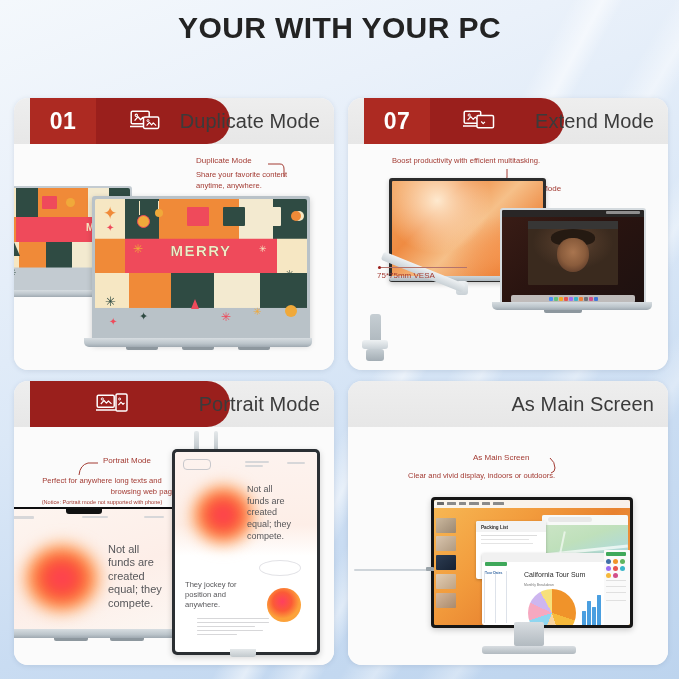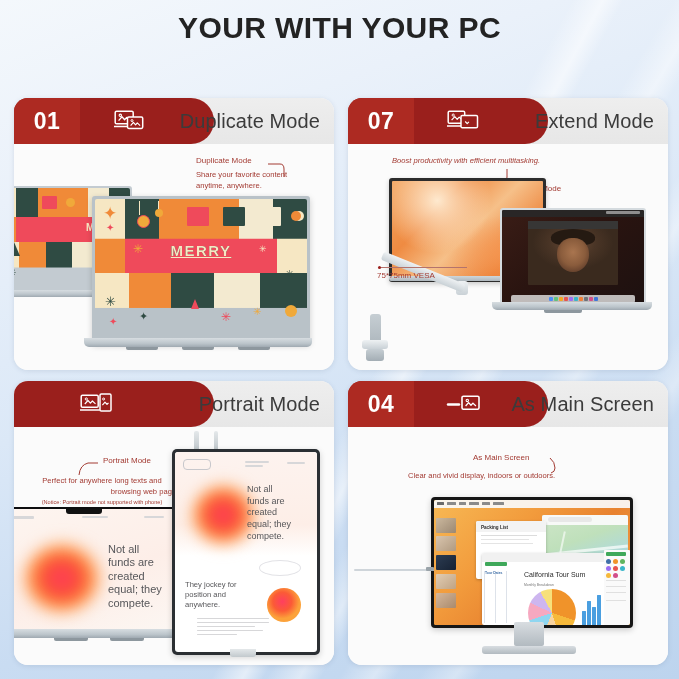--- a/index.html
+++ b/index.html
@@ -35,21 +35,21 @@
   #card1{left:14px;top:98px;width:320px;height:272px;}
   #card2{left:348px;top:98px;width:320px;height:272px;}
   #card3{left:14px;top:381px;width:320px;height:284px;}
   #card4{left:348px;top:381px;width:320px;height:284px;}
 
   .cardhead{
     position:relative;height:46px;width:100%;
     background:linear-gradient(180deg,#eeeeee 0%,#e7e7e7 100%);
   }
   .badge{
-    position:absolute;left:0;top:0;height:46px;width:200px;
+    position:absolute;left:16px;top:0;height:46px;width:200px;
     background:#9a1f1c;border-radius:0 23px 23px 0;
     display:flex;align-items:center;
   }
   .badge .numwrap{
     width:66px;height:46px;display:flex;align-items:center;justify-content:center;
     background:#ad2a22;border-radius:0 0 0 0;
   }
   .badge .num{
     color:#ffffff;font-size:23px;font-weight:bold;letter-spacing:.5px;
   }
@@ -80,21 +80,21 @@
       linear-gradient(90deg,
         #f08a38 0 14%, #ef4a5b 14% 86%, #f6e7c3 86% 100%) 0 28%/100% 34% no-repeat,
       linear-gradient(90deg,
         #f6e7c3 0 16%, #f08a38 16% 36%, #2f4b43 36% 56%, #f3ead0 56% 78%, #2f4b43 78% 100%) 0 62%/100% 38% no-repeat;
   }
   .xmas-txt{
     position:absolute;left:0;right:0;top:31%;text-align:center;
     font-weight:bold;color:#f6e7c3;line-height:1.08;
     text-shadow:0 0 0 #000;
   }
-  .xmas-txt .r1{display:block;letter-spacing:1.5px;text-decoration:underline;}
+  .xmas-txt .r1{display:block;letter-spacing:1.5px;}
   .xmas-txt .r2{display:block;letter-spacing:1px;}
   .deco{position:absolute;}
   .tree{
     width:0;height:0;border-left:6px solid transparent;border-right:6px solid transparent;
     border-bottom:14px solid #2f4b43;
   }
   .tree.sm{border-left-width:4px;border-right-width:4px;border-bottom-width:10px;border-bottom-color:#ef4a5b;}
   .gift{background:#ef4a5b;border-radius:1px;}
   .gift.dark{background:#2f4b43;}
   .gift.cream{background:#f3ead0;}
@@ -313,21 +313,21 @@
             <circle cx="6.2" cy="6.1" r="1.1" stroke="#fff" stroke-width="1"></circle>
             <rect x="14" y="6.5" width="16.5" height="12.2" rx="1.3" fill="#9a1f1c" stroke="#fff" stroke-width="1.5"></rect>
             <path d="M18.2 12.5l2 2.2 1.7-1.8" stroke="#fff" stroke-width="1.2" stroke-linejoin="round"></path>
           </svg>
         </div>
       </div>
       <div class="ttl">Extend Mode</div>
     </div>
 
     <div class="body">
-      <div class="anno small" style="left:44px;top:12px;font-style:italic;">Boost productivity with efficient multitasking.</div>
+      <div class="anno small" style="left:44px;top:12px;">Boost productivity with efficient multitasking.</div>
       <svg style="position:absolute;left:150px;top:24px;" width="14" height="18">
         <path d="M9 1 V9 Q9 14 4 14" stroke="#a33b33" stroke-width="1" fill="none"></path>
       </svg>
       <div class="anno lead" style="left:166px;top:40px;">Extend Mode</div>
 
       <div class="monitor" style="left:41px;top:34px;width:151px;height:98px;">
         <div class="mscreen"></div>
       </div>
       <div class="mstand" style="left:41px;top:132px;width:151px;height:5px;border-radius:0 0 2px 2px;"></div>
 
@@ -450,33 +450,20 @@
           <div class="tline" style="left:22px;top:178px;width:66px;height:1.2px;"></div>
           <div class="tline" style="left:22px;top:182px;width:40px;height:1.2px;"></div>
         </div>
       </div>
       <div class="stylus" style="left:216px;top:222px;width:26px;height:8px;border-radius:0 0 3px 3px;"></div>
     </div>
   </div>
 
   <div class="card" id="card4">
     <div class="cardhead">
-      <div class="badge">
-        <div class="numwrap">
-          <span class="num">04</span>
-        </div>
-        <div class="icons">
-          <svg width="34" height="22" viewBox="0 0 34 22" fill="none">
-            <path d="M2 11.5h11" stroke="#fff" stroke-width="2.4" stroke-linecap="round"></path>
-            <rect x="16" y="3.2" width="17" height="13" rx="1.4" stroke="#fff" stroke-width="1.6"></rect>
-            <path d="M19.6 13l3-3.4 2.4 2.6 1.9-2.1 3 2.9" stroke="#fff" stroke-width="1.3" stroke-linejoin="round"></path>
-            <circle cx="21.3" cy="7.4" r="1.2" stroke="#fff" stroke-width="1.1"></circle>
-          </svg>
-        </div>
-      </div>
       <div class="ttl">As Main Screen</div>
     </div>
 
     <div class="body">
       <div class="anno lead" style="left:125px;top:26px;">As Main Screen</div>
       <svg style="position:absolute;left:198px;top:30px;" width="14" height="18">
         <path d="M4 1 Q9 5 9 11 Q9 15 5 16" stroke="#a33b33" stroke-width="1" fill="none"></path>
       </svg>
       <div class="anno small" style="left:60px;top:44px;">Clear and vivid display, indoors or outdoors.</div>
 

